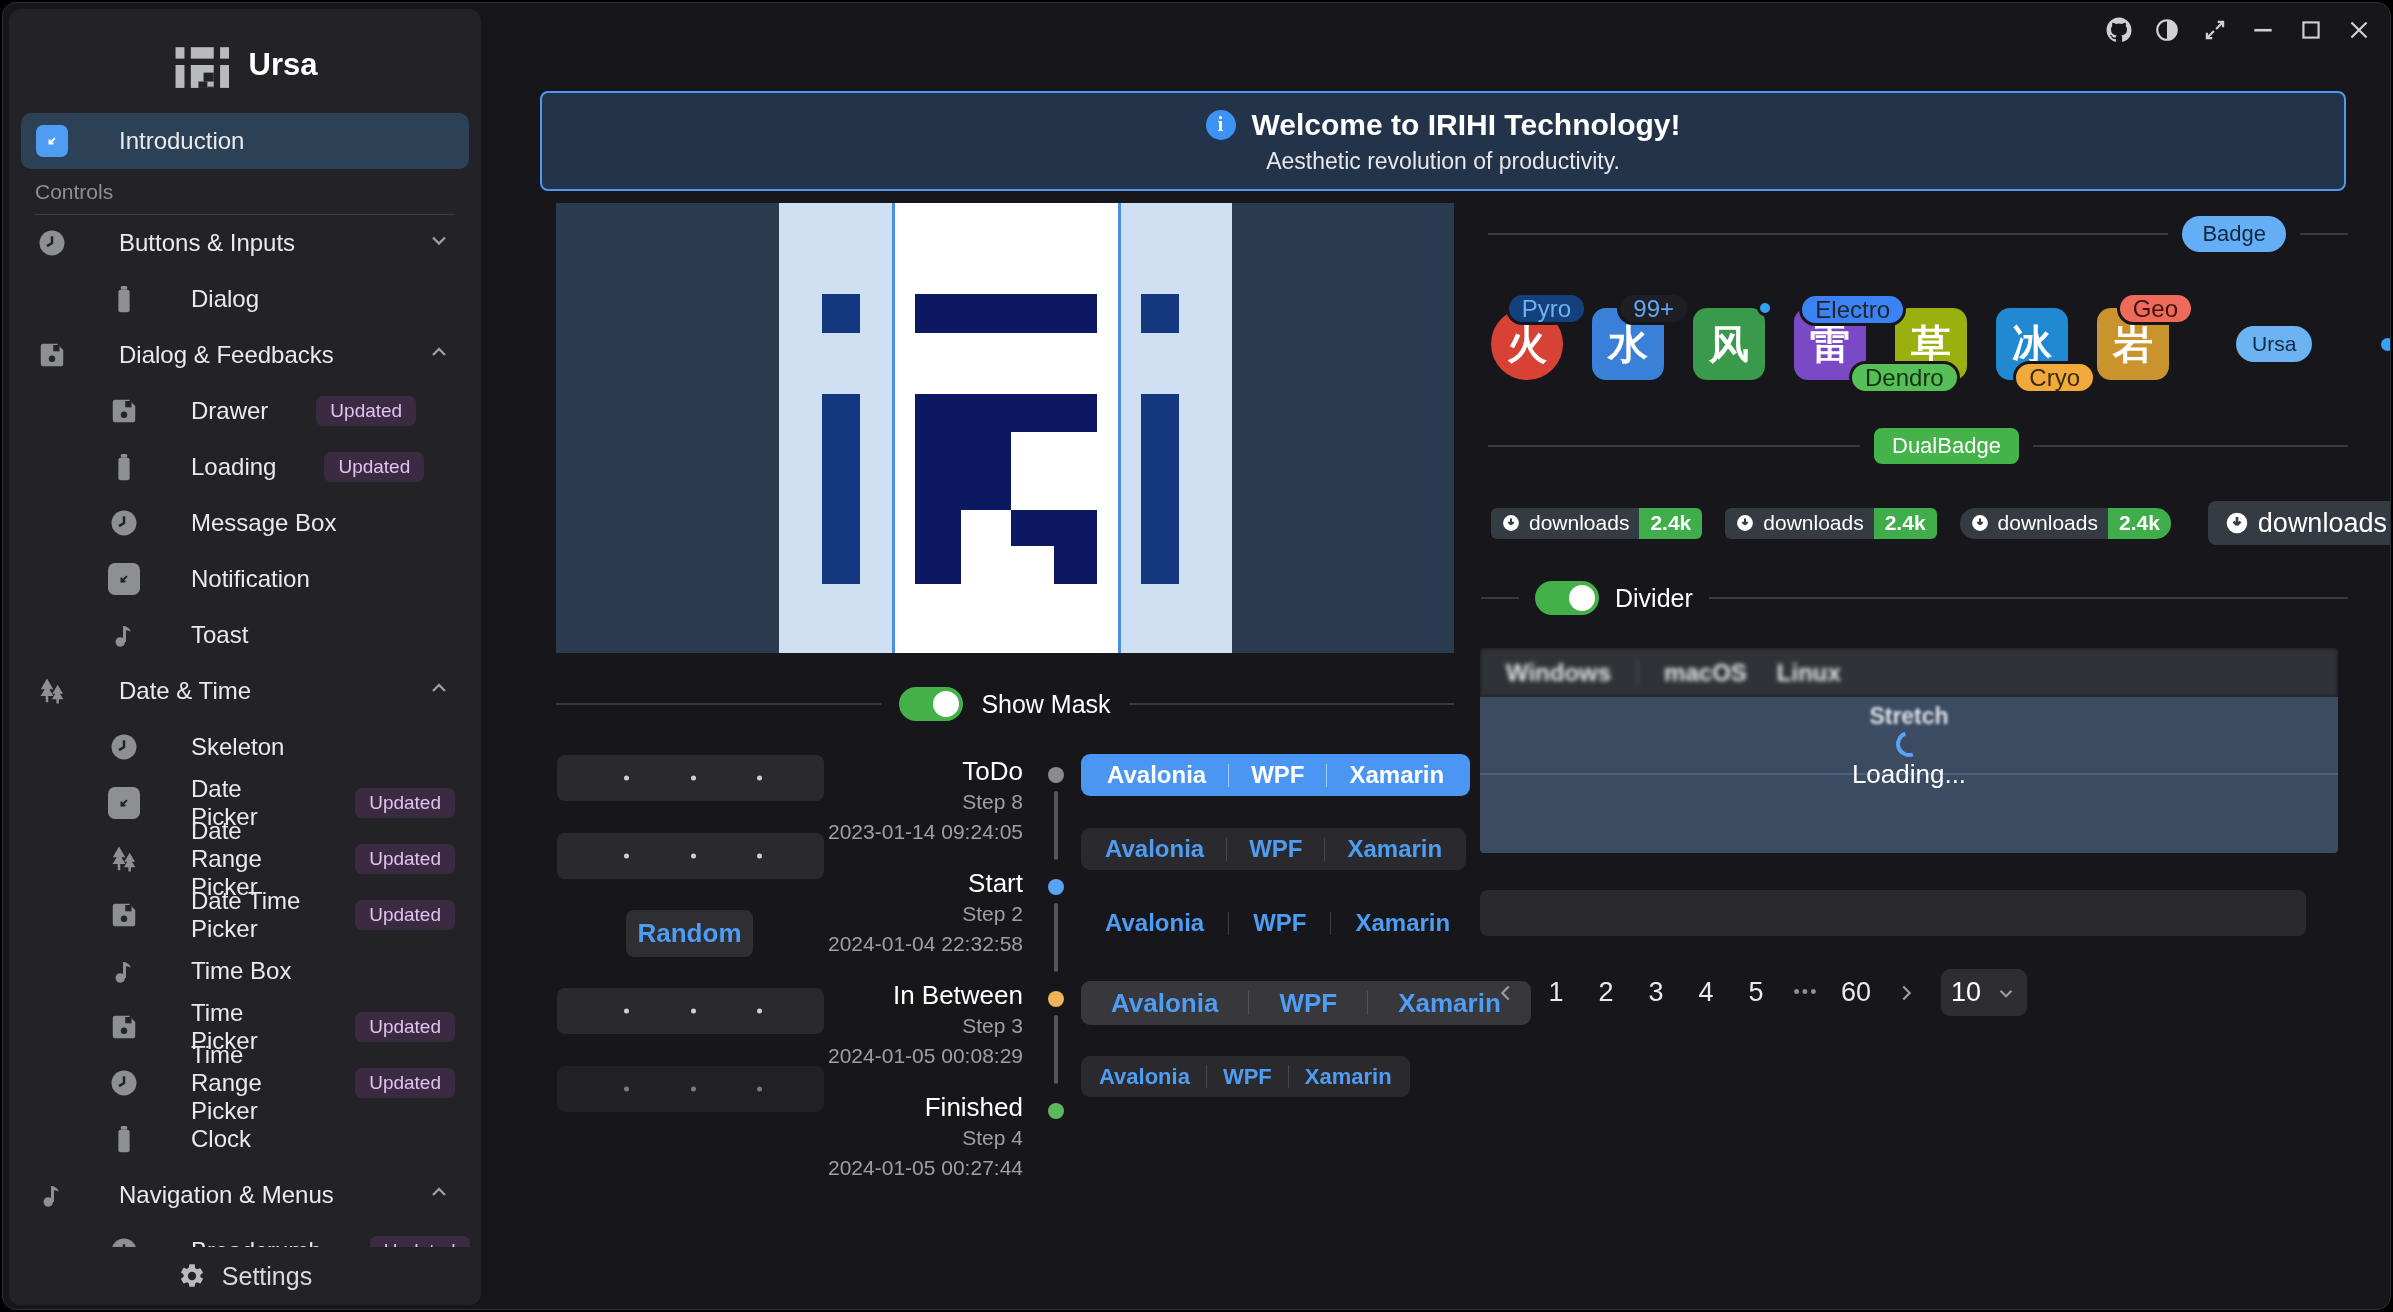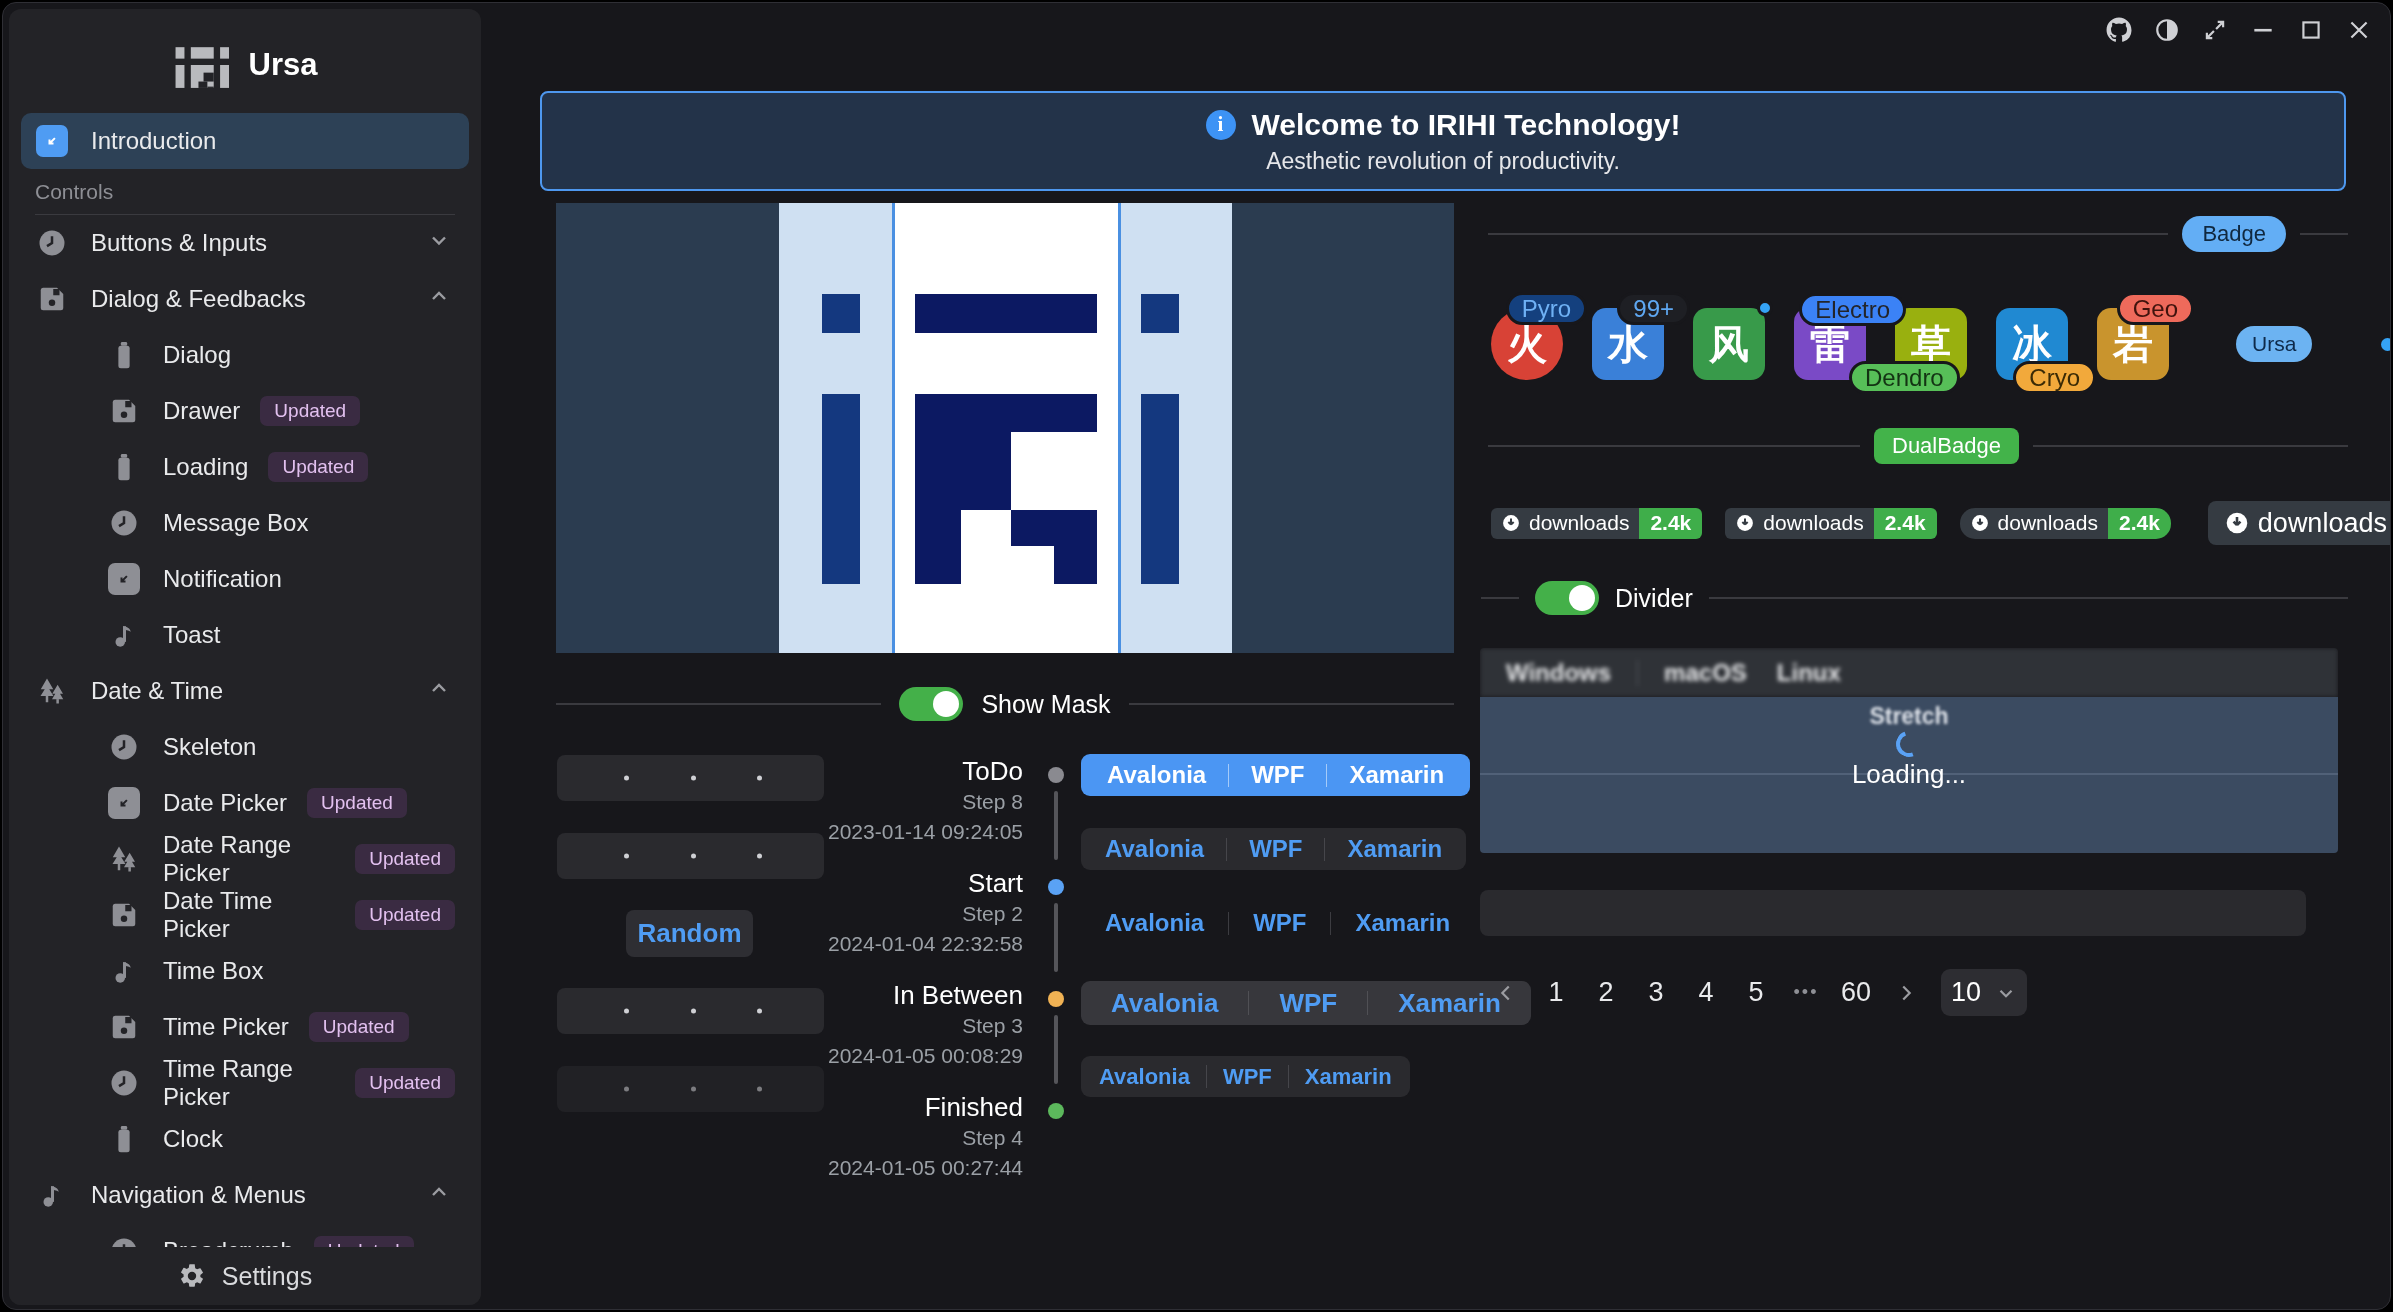--- a/index.html
+++ b/index.html
@@ -10,21 +10,21 @@
   
   .titlebar{position:absolute;top:10px;right:14px;display:flex;align-items:center;gap:14px;z-index:50;}
   .tb-btn{width:34px;height:34px;display:flex;align-items:center;justify-content:center;color:#cfd0d4;}
   .tb-btn svg{width:26px;height:26px;}
   
   .sidebar{position:absolute;left:6px;top:6px;width:472px;height:1296px;background:#232327;border-radius:12px;overflow:hidden;}
   .logo-row{position:absolute;top:28px;left:0;width:100%;display:flex;align-items:center;justify-content:center;gap:20px;}
   .logo-row svg{width:56px;height:56px;}
   .logo-text{color:#fff;font-size:31px;font-weight:700;}
   .nav{position:absolute;top:104px;left:0;right:0;bottom:0;overflow:hidden;}
-  .nav-row{height:56px;display:flex;align-items:center;margin:0 12px;padding:0 14px;border-radius:10px;color:#e9eaec;font-size:24px;position:relative;}
+  .nav-row{height:56px;display:flex;align-items:center;margin:0 12px;padding:0 14px;border-radius:10px;color:#e9eaec;font-size:24px;position:relative;gap:28px;}
   .nav-row.sel{background:#2d4156;}
   .nav-row.sub{padding-left:86px;}
   .nav-icon{width:34px;height:34px;margin-right:22px;flex:0 0 34px;color:#8e8f95;display:flex;align-items:center;justify-content:center;}
   .nav-icon svg{width:30px;height:30px;}
   .icon-box{width:32px;height:32px;border-radius:7px;display:flex;align-items:center;justify-content:center;}
   .icon-box.blue{background:#4f9cf3;color:#fff;}
   .icon-box.gray{background:#8e8f95;color:#232327;}
   .icon-box svg{width:20px;height:20px;}
   .nav-badge{margin-left:20px;background:#3a2b42;color:#e2c0ef;font-size:19px;padding:4px 14px;border-radius:7px;}
   .nav-chev{position:absolute;right:18px;color:#9b9ca1;}
@@ -168,41 +168,41 @@
             <svg viewBox="0 0 24 24" fill="currentColor">
               <circle cx="12" cy="12" r="10"></circle>
               <path d="M12 6.5V12l-4 2.5" stroke="#232327" stroke-width="2" fill="none"></path>
             </svg>
           </span>
           <span class="nav-lbl">Buttons &amp; Inputs</span>
           <span class="nav-chev"><svg viewBox="0 0 24 24" fill="none" stroke="currentColor" stroke-width="2.4">
               <path d="M6 9.5l6 6 6-6"></path>
             </svg></span>
         </div>
+        <div class="nav-row sub">
+          <span class="nav-icon">
+            <svg viewBox="0 0 24 24" fill="currentColor">
+              <rect x="7.5" y="4.5" width="9" height="18" rx="2"></rect>
+              <rect x="9.5" y="1.5" width="5" height="3" rx="1"></rect>
+            </svg>
+          </span>
+          <span class="nav-lbl">Dialog</span>
+        </div>
         <div class="nav-row">
           <span class="nav-icon">
             <svg viewBox="0 0 24 24" fill="currentColor">
               <path d="M19 21H5a2 2 0 01-2-2V5a2 2 0 012-2h11l5 5v11a2 2 0 01-2 2z"></path>
               <rect x="13" y="4" width="5" height="5" fill="#232327"></rect>
               <circle cx="12" cy="15" r="2.6" fill="#232327"></circle>
             </svg>
           </span>
           <span class="nav-lbl">Dialog &amp; Feedbacks</span>
           <span class="nav-chev"><svg viewBox="0 0 24 24" fill="none" stroke="currentColor" stroke-width="2.4">
               <path d="M6 15l6-6 6 6"></path>
             </svg></span>
-        </div>
-        <div class="nav-row sub">
-          <span class="nav-icon">
-            <svg viewBox="0 0 24 24" fill="currentColor">
-              <rect x="7.5" y="4.5" width="9" height="18" rx="2"></rect>
-              <rect x="9.5" y="1.5" width="5" height="3" rx="1"></rect>
-            </svg>
-          </span>
-          <span class="nav-lbl">Dialog</span>
         </div>
         <div class="nav-row sub">
           <span class="nav-icon">
             <svg viewBox="0 0 24 24" fill="currentColor">
               <path d="M19 21H5a2 2 0 01-2-2V5a2 2 0 012-2h11l5 5v11a2 2 0 01-2 2z"></path>
               <rect x="13" y="4" width="5" height="5" fill="#232327"></rect>
               <circle cx="12" cy="15" r="2.6" fill="#232327"></circle>
             </svg>
           </span>
           <span class="nav-lbl">Drawer</span>

